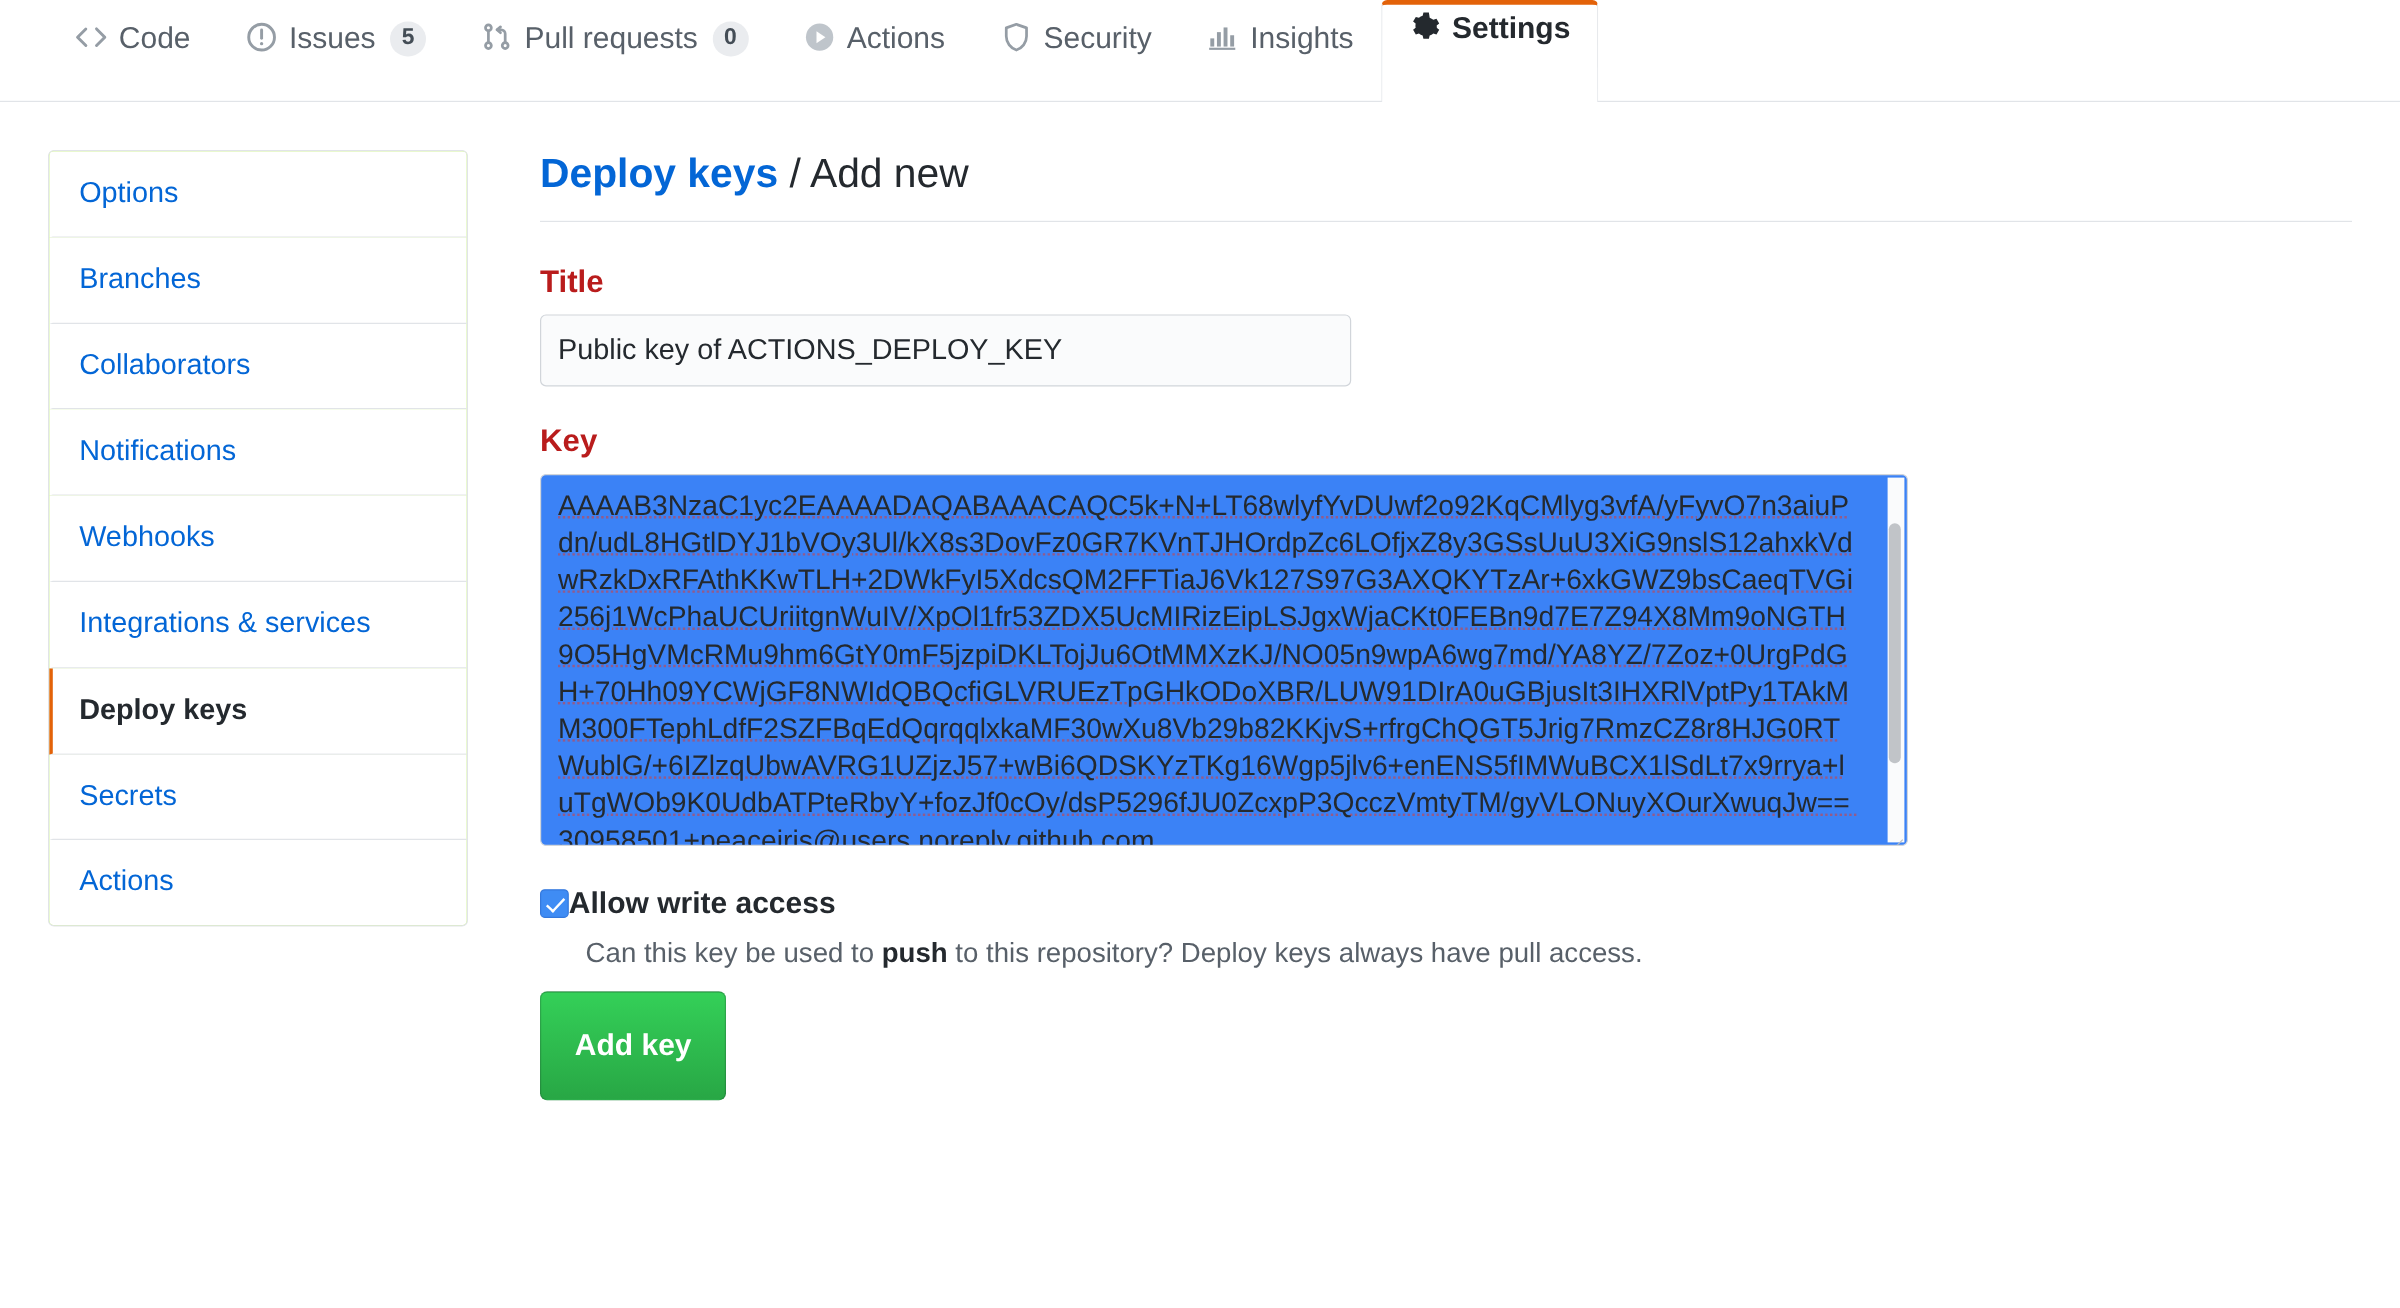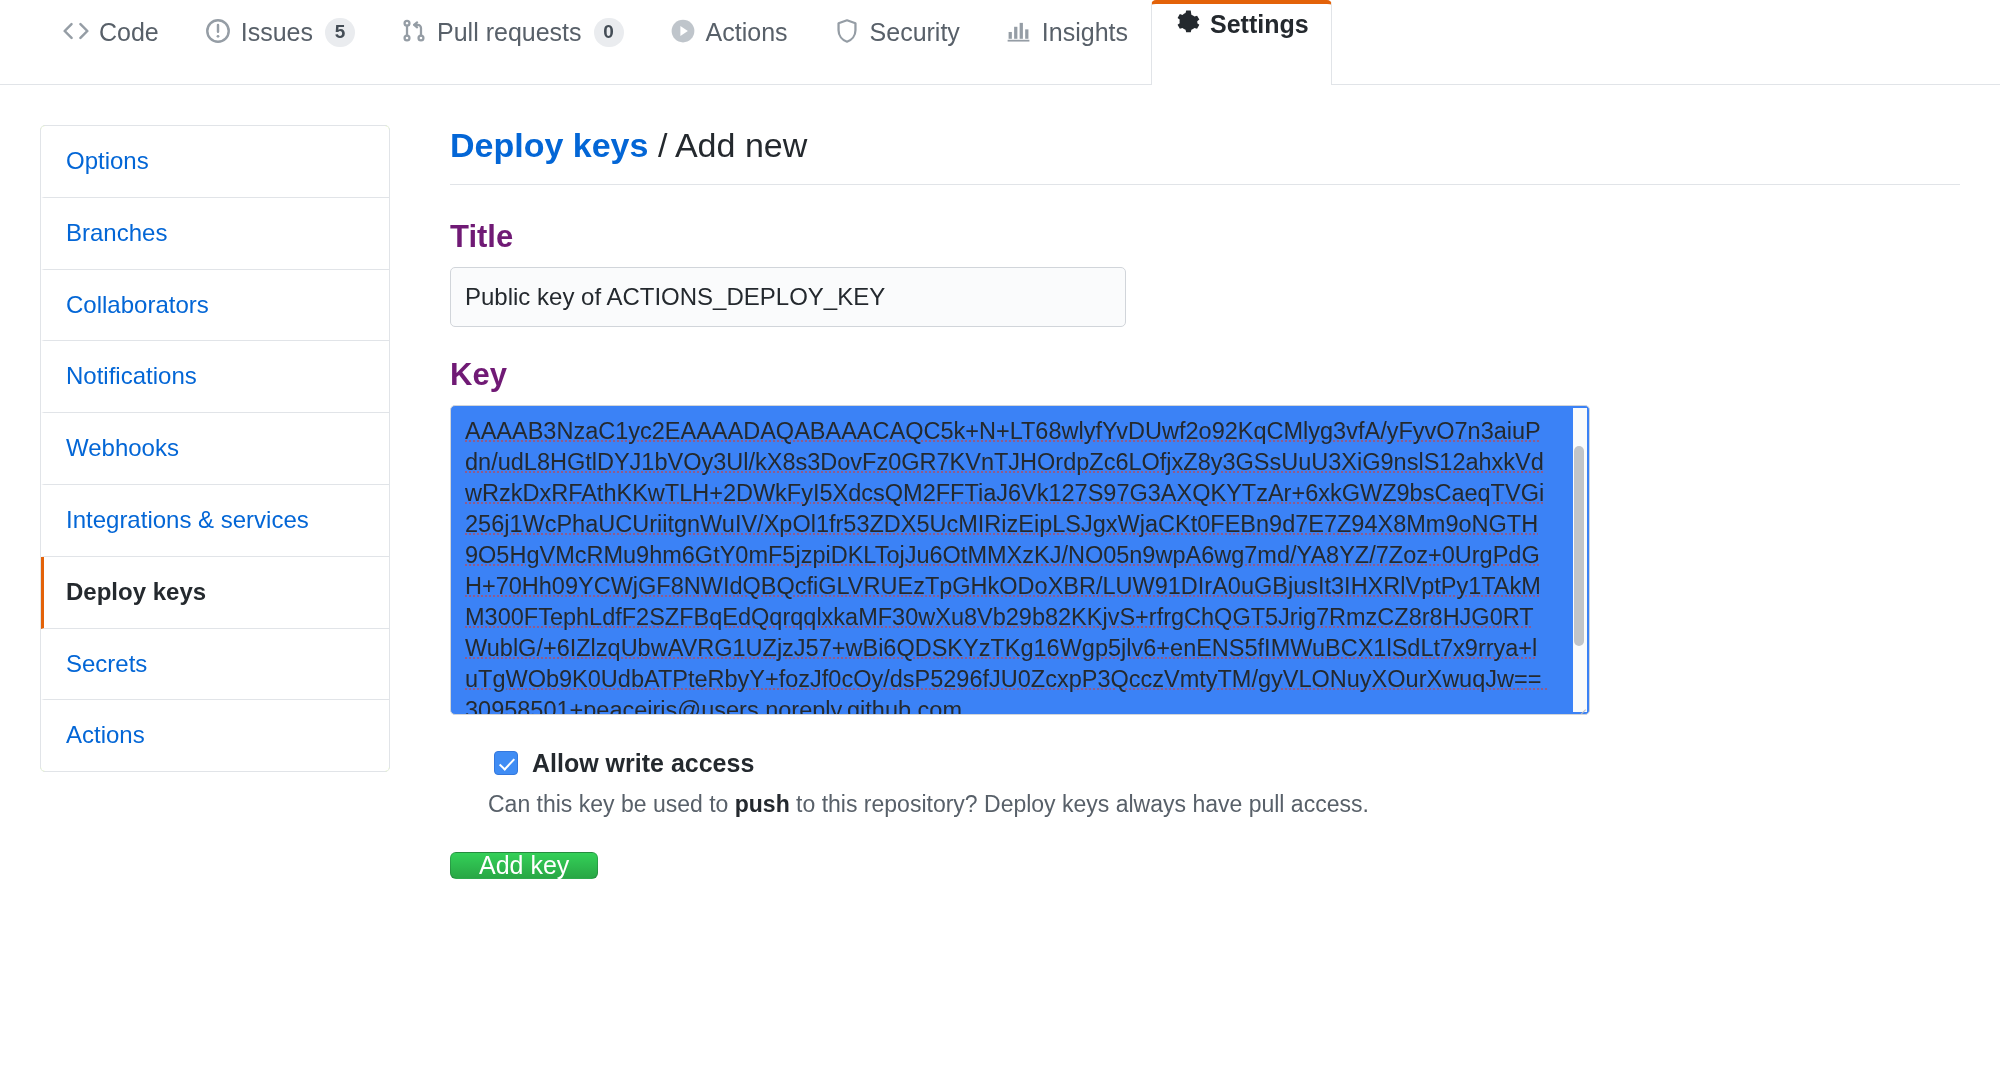--- a/index.html
+++ b/index.html
@@ -112,23 +112,23 @@
     border-bottom: 1px solid #e1e4e8;
     margin: 0 0 34px 0;
     line-height: 1.2;
   }
   .subhead .link { color: #0366d6; font-weight: 600; cursor: pointer; }
   .subhead .sep { color: #24292e; font-weight: 400; }
   .subhead .tail { color: #24292e; font-weight: 400; }
 
   .form-label {
     display: block;
-    font-size: 31px;
-    font-weight: 600;
-    color: #701a75;
+    font-size: 26px;
+    font-weight: 600;
+    color: #b91c1c;
     margin-bottom: 12px;
   }
   .text-input {
     display: block;
     width: 676px;
     height: 60px;
     font-size: 24px;
     font-family: "Liberation Sans", "DejaVu Sans", sans-serif;
     color: #24292e;
     padding: 8px 14px;
@@ -187,23 +187,21 @@
   .resize-grip span {
     position: absolute;
     background: #b9bdc2;
     height: 1px;
     transform-origin: right bottom;
   }
 
   .checkbox-row {
     display: flex;
     align-items: center;
-    gap: 14px;
     margin-top: 34px;
-    margin-left: 44px;
   }
   .cb {
     width: 24px; height: 24px;
     border-radius: 4px;
     background: #3f8cf4;
     border: 1px solid #3478dd;
     position: relative;
     flex: 0 0 24px;
     cursor: pointer;
   }
@@ -225,24 +223,24 @@
   .help-note {
     margin: 10px 0 0 38px;
     font-size: 23px;
     color: #586069;
     line-height: 1.4;
   }
   .help-note b { color: #24292e; font-weight: 600; }
 
   .btn-primary {
     display: inline-block;
-    margin-top: 32px;
-    padding: 0 28px;
+    margin-top: 16px;
+    padding: 32px 28px;
     font-size: 25px;
-    font-weight: 400;
+    font-weight: 700;
     color: #ffffff;
     background: linear-gradient(#34d058, #28a745);
     border: 1px solid rgba(27,31,35,0.2);
     border-radius: 6px;
     cursor: pointer;
     line-height: 1;
   }
 </style>
 </head>
 <body>

